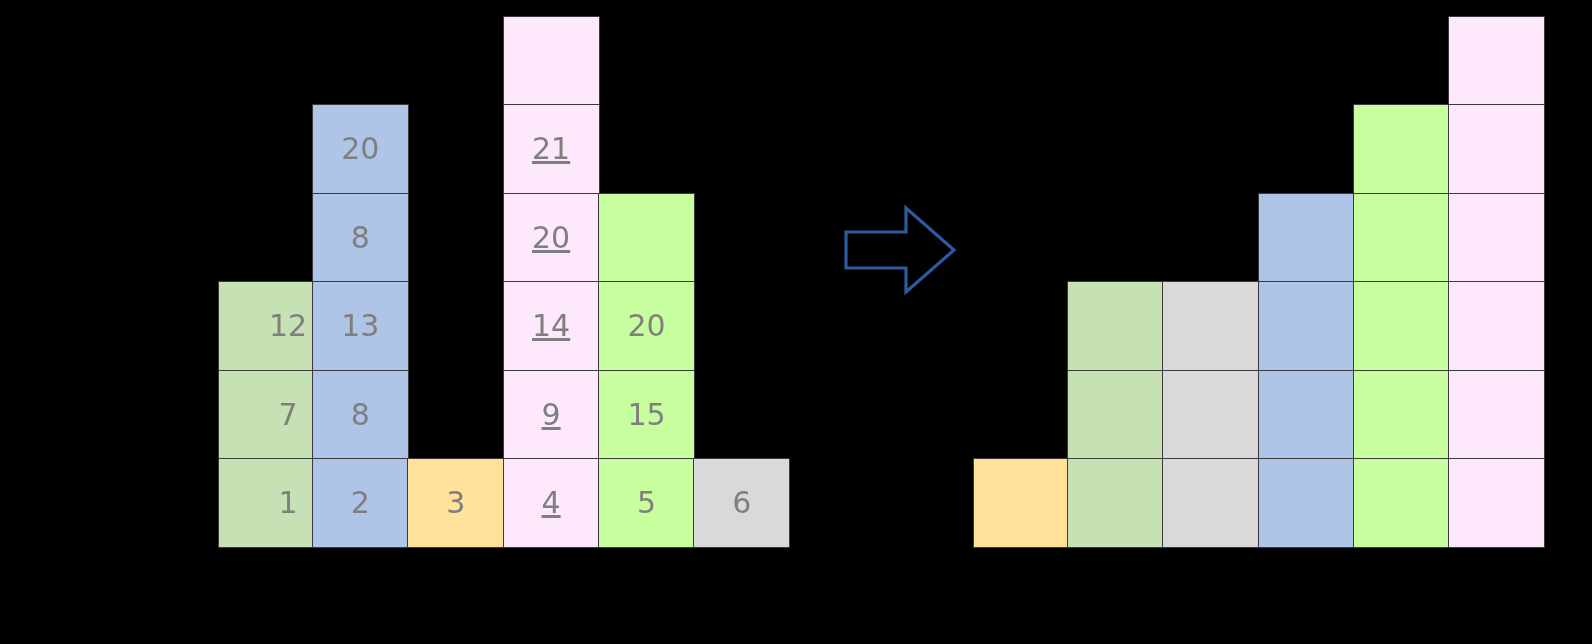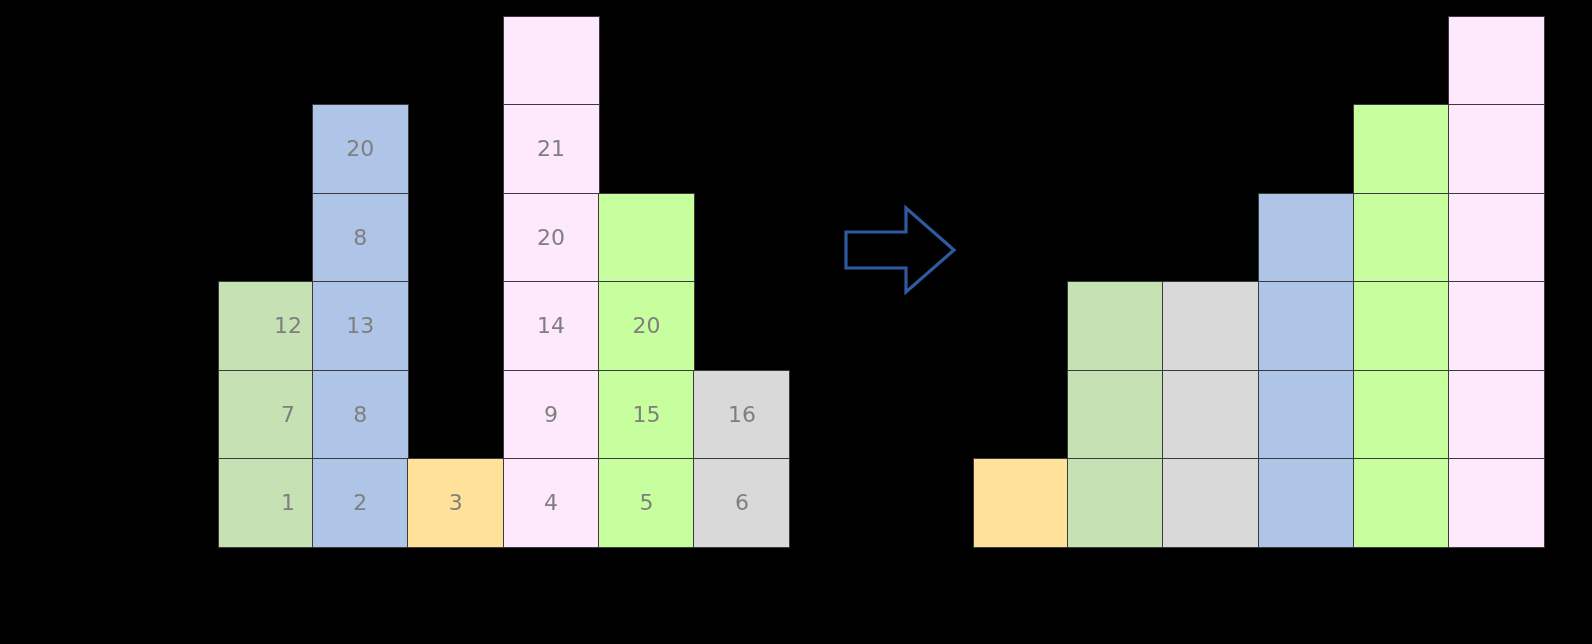--- a/index.html
+++ b/index.html
@@ -15,31 +15,31 @@
     position:absolute;bottom:0;
     display:flex;flex-direction:column-reverse;
     width:97px;
   }
   .cell{
     height:90px;width:97px;
     box-sizing:border-box;
     border:1.6px solid #3a3a3a;
     margin-top:-1.6px;          
     display:flex;align-items:center;justify-content:center;
-    font-size:22px;color:#7f7f7f;
+    font-size:30px;color:#7f7f7f;
     line-height:1;
     user-select:none;
   }
   .col + .col .cell{margin-left:-1.6px;}
 
   
   .f-green {background:#c6e2b4;padding-left:43px;}
   .f-blue  {background:#aec5e7;}
   .f-orange{background:#ffe199;}
-  .f-pink  {background:#fde8fc;}
+  .f-pink  {background:#fde8fc;text-decoration:underline;}
   .f-lime  {background:#c8ff9e;}
   .f-gray  {background:#d9d9d9;}
 
   .arrow{position:absolute;}
 </style>
 </head>
 <body>
 
 <div class="stage">
 
@@ -68,21 +68,20 @@
         <div class="cell f-pink"></div>
       </div>
       <div class="col" style="left: 381.6px;">
         <div class="cell f-lime">5</div>
         <div class="cell f-lime">15</div>
         <div class="cell f-lime">20</div>
         <div class="cell f-lime"></div>
       </div>
       <div class="col" style="left: 477px;">
         <div class="cell f-gray">6</div>
-        <div class="cell f-gray">16</div>
       </div>
     </div>
 
   <div class="arrow" style="left:840px;top:200px;width:120px;height:100px;">
     <svg width="120" height="100" viewBox="0 0 120 100">
       <polygon points="6,32 66,32 66,8 114,50 66,92 66,68 6,68" fill="none" stroke="#2e5aa0" stroke-width="3.2" stroke-linejoin="miter"></polygon>
     </svg>
   </div>
 
   <div class="grid" id="right-grid" style="left:973px;top:8px;width:582px;height:540px;">

